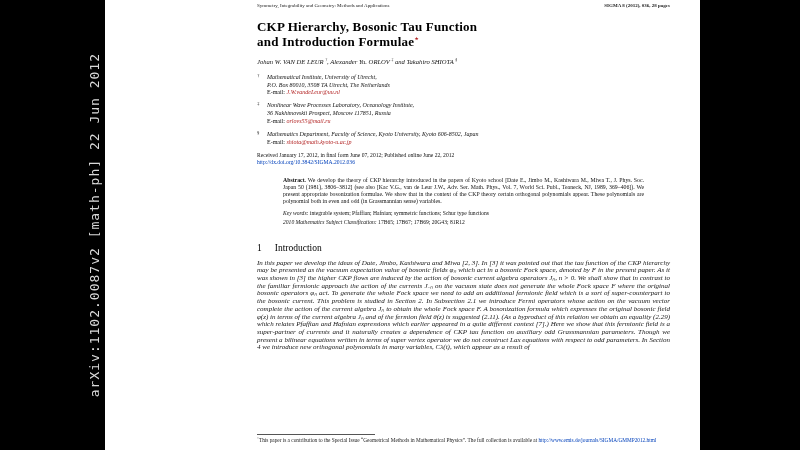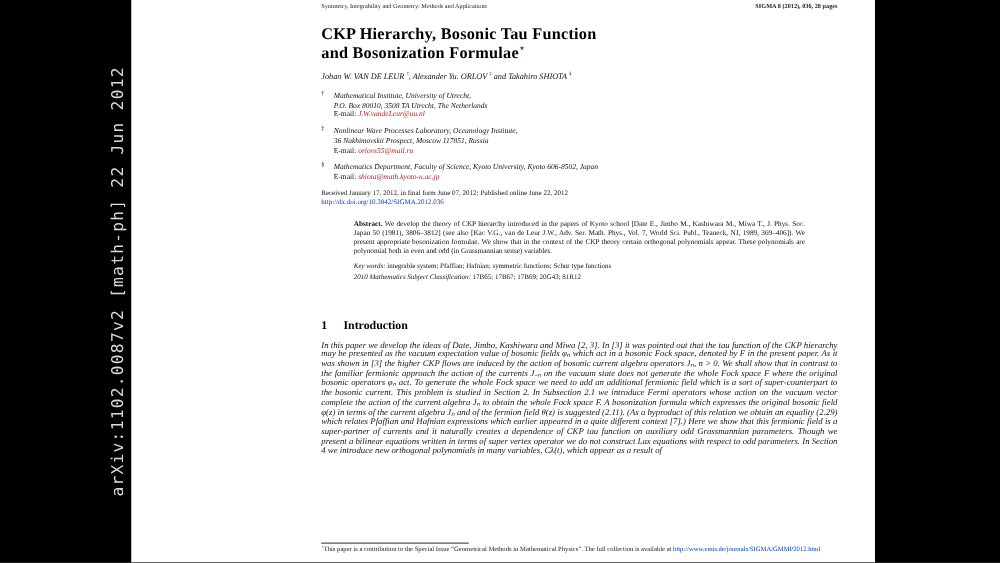--- a/index.html
+++ b/index.html
@@ -52,21 +52,21 @@
 
   .received { font-size:5.6px; margin-top:3px; line-height:1.3; }
   .doi { font-size:5.6px; margin-bottom:11px; line-height:1.3; }
 
   .abstract { font-size:5.8px; line-height:1.18; text-align:justify; margin:0 26px 5px; }
   .abs-label { font-weight:bold; }
 
   .kw, .msc { font-size:5.6px; margin:0 26px 2px; line-height:1.25; }
   .lab-italic { font-style:italic; }
 
-  .section-heading { font-size:9.5px; font-weight:bold; color:#000; margin:30px 0 7px; }
+  .section-heading { font-size:9.5px; font-weight:normal; color:#000; margin:17px 0 7px; }
   .section-number { display:inline-block; margin-right:13px; }
 
   .intro { font-size:7px; line-height:1.1; text-align:justify; color:#151515;font-style:italic; }
 
   .footnote-area { position:absolute; left:152px; bottom:6px; width:413px; }
   .fn-rule { width:118px; border-top:0.6px solid #555; margin-bottom:2px; }
   .footnote { font-size:5.3px; line-height:1.25; text-align:justify; color:#222; }
 </style>
 </head>
 <body>
@@ -81,21 +81,21 @@
 
     <div class="running-header">
       <span class="rh-left">Symmetry, Integrability and Geometry: Methods and Applications</span>
       <span class="rh-right">SIGMA 8 (2012), 036, 28 pages</span>
     </div>
 
     <div class="content">
 
       <h1 class="title">
         <span>CKP Hierarchy, Bosonic Tau Function</span><br>
-        <span>and Bosonization Formulae</span><span class="sup red">⋆</span>
+        <span>and Introduction Formulae</span><span class="sup red">⋆</span>
       </h1>
 
       <div class="authors"><span>Johan W. VAN DE LEUR </span><span class="sup">†</span><span>, Alexander Yu. ORLOV </span><span class="sup">‡</span><span> and Takahiro SHIOTA </span><span class="sup">§</span></div>
 
       <div class="aff">
         <span class="aff-marker">†</span>
         <div class="aff-line">Mathematical Institute, University of Utrecht,</div>
         <div class="aff-line">P.O. Box 80010, 3508 TA Utrecht, The Netherlands</div>
         <div class="aff-email">
           <span class="email-label">E-mail:</span>

